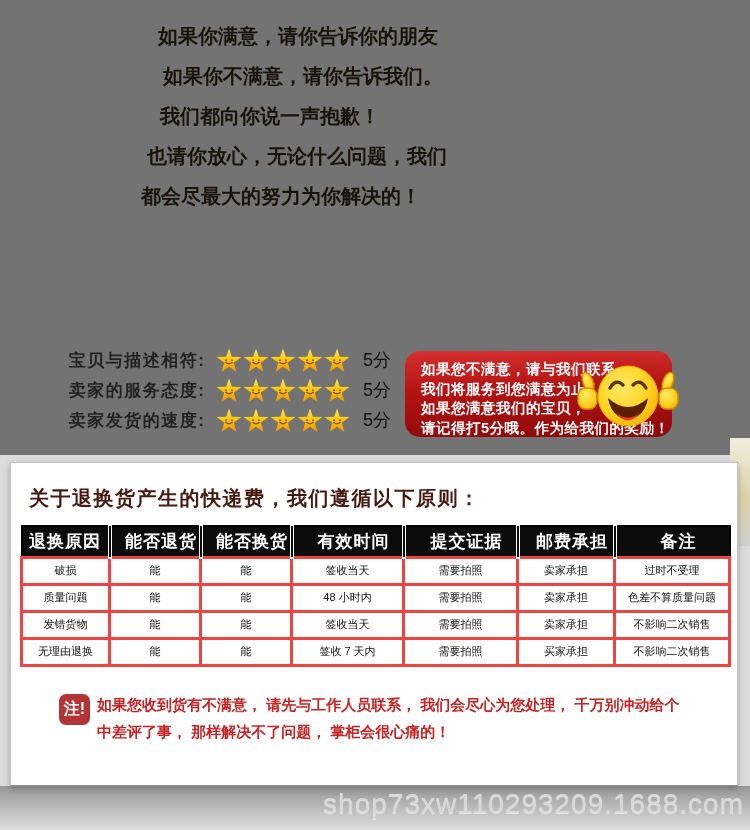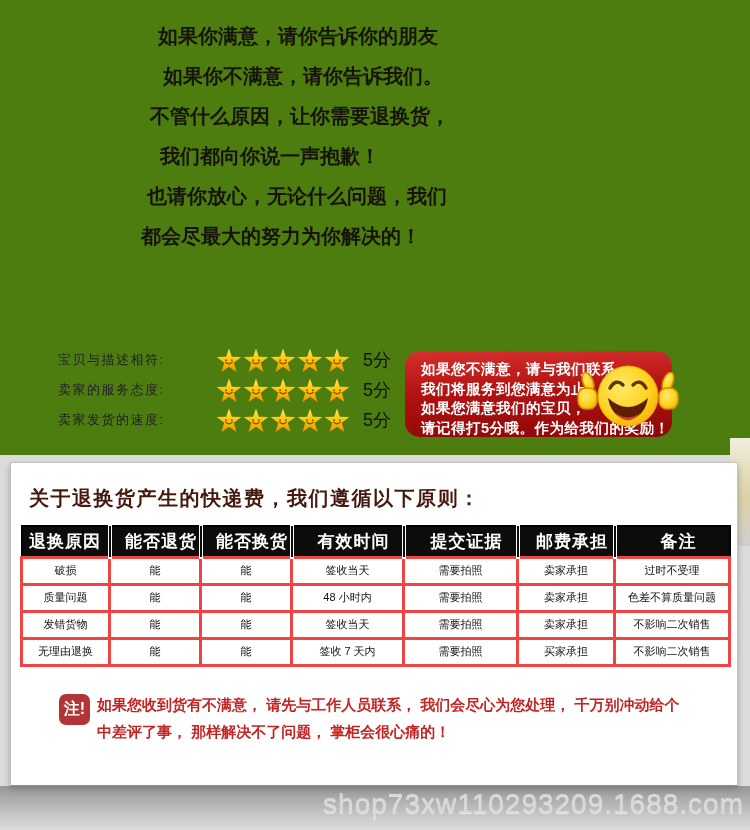--- a/index.html
+++ b/index.html
@@ -1,30 +1,30 @@
 <!DOCTYPE html>
 <html><head>
 <meta charset="utf-8">
 <style>
   * { margin:0; padding:0; box-sizing:border-box; }
   html,body { width:750px; height:830px; }
   body { font-family:"Liberation Sans",sans-serif; background:#fff; position:relative; overflow:hidden; }
-  .page { position:absolute; left:0; top:0; width:750px; height:830px; background:#4d7c0f; }
+  .page { position:absolute; left:0; top:0; width:750px; height:830px; background:#737373; }
 
   
   .testimonial { position:absolute; top:16px; left:140px; font-family:"DejaVu Serif","Liberation Serif",serif;
                  font-weight:bold; font-size:20px; color:#17130b; line-height:40px; }
   .testimonial .ln { white-space:nowrap; }
   .ln0 { margin-left:18px; } .ln1 { margin-left:23px; } .ln2 { margin-left:10px; }
   .ln3 { margin-left:20px; } .ln4 { margin-left:7px;  } .ln5 { margin-left:1px;  }
 
   
   .ratings { position:absolute; top:345px; left:58px; }
   .rrow { display:flex; align-items:center; height:30px; }
-  .rlabel { font-weight:normal; font-size:13px; letter-spacing:1.5px; color:#222; width:158px; white-space:nowrap; }
+  .rlabel { font-weight:bold; font-size:17px; letter-spacing:1.5px; color:#222; width:158px; white-space:nowrap;text-align:center; }
   .stars { display:flex; align-items:center; }
   .star { margin-right:1px; display:block; }
   .rscore { font-size:18px; color:#111; margin-left:12px; white-space:nowrap; }
 
   
   .banner { position:absolute; left:405px; top:351px; width:267px; height:86px; border-radius:15px;
             background:linear-gradient(178deg,#d63030 0%,#b31212 45%,#8d0808 100%);
             color:#fff; font-size:14.5px; font-weight:bold; line-height:19.5px; padding:9px 10px 0 16px; }
   .banner .bln { white-space:nowrap; letter-spacing:.5px; }
   .smiley { position:absolute; right:-8px; top:7px; }
@@ -82,21 +82,20 @@
       <path d="M9 13.2 Q12 15.8 15 13.2" stroke="#8a5200" stroke-width="1.2" fill="none" stroke-linecap="round"></path>
     </g>
   </defs>
 </svg>
 
 <div class="page">
 
   <div class="testimonial">
     <div class="ln ln0">如果你满意，请你告诉你的朋友</div>
     <div class="ln ln1">如果你不满意，请你告诉我们。</div>
-    <div class="ln ln2">不管什么原因，让你需要退换货，</div>
     <div class="ln ln3">我们都向你说一声抱歉！</div>
     <div class="ln ln4">也请你放心，无论什么问题，我们</div>
     <div class="ln ln5">都会尽最大的努力为你解决的！</div>
   </div>
 
   <div class="ratings">
     <div class="rrow">
       <span class="rlabel">宝贝与描述相符:</span>
       <span class="stars">
         <svg class="star" width="26" height="25" viewBox="0 0 24 23">

